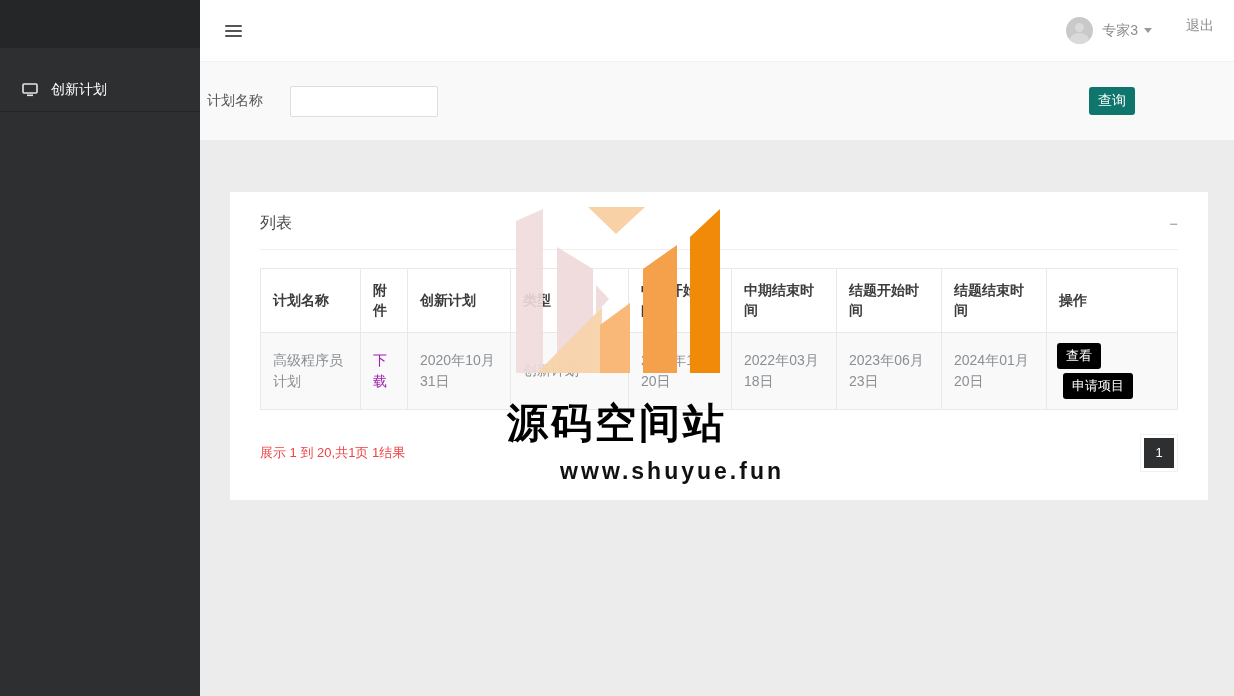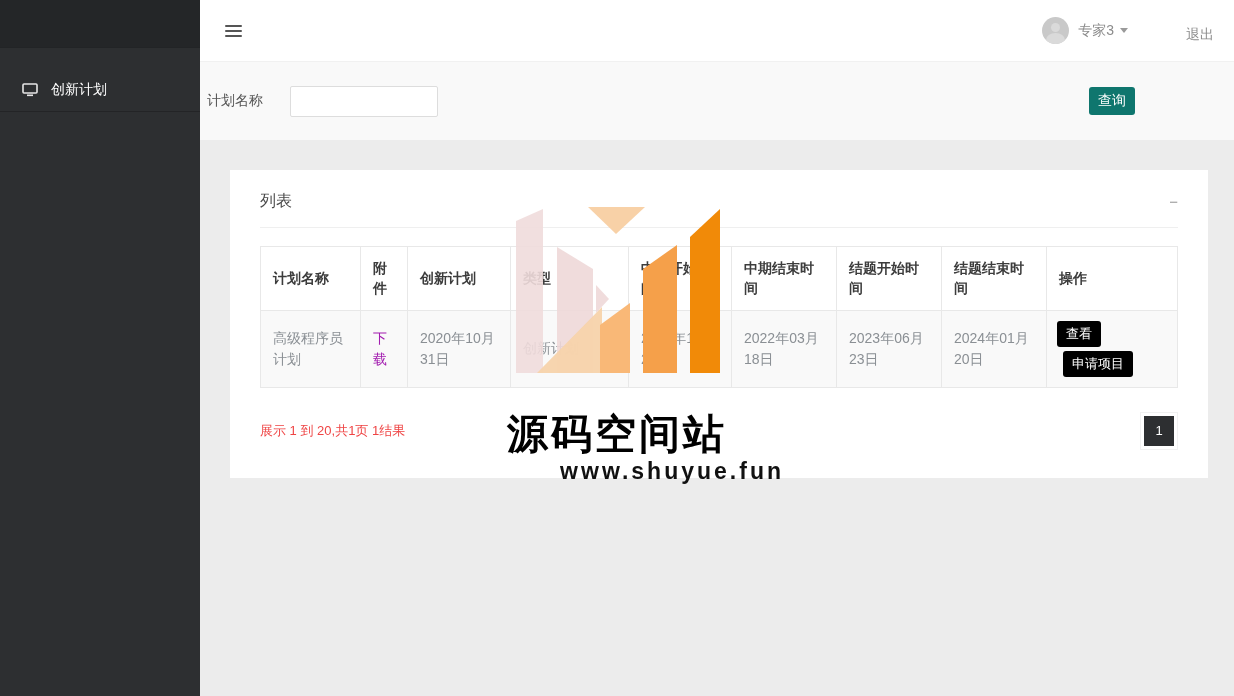--- a/index.html
+++ b/index.html
@@ -26,54 +26,54 @@
 
   
   .main { flex:1; display:flex; flex-direction:column; min-width:0; }
 
   .topbar {
     height:62px; background:#ffffff; border-bottom:1px solid #f1f1f1;
     display:flex; align-items:center; padding:0 20px 0 25px; flex-shrink:0;
   }
   .hamburger { width:17px; cursor:pointer; }
   .hamburger span { display:block; height:2px; background:#555; margin:3px 0; border-radius:1px; }
-  .topbar-right { margin-left:auto; display:flex; align-items:flex-end; }
+  .topbar-right { margin-left:auto; display:flex; align-items:flex-start; }
   .user { display:flex; align-items:center; cursor:pointer; }
   .avatar {
     width:27px; height:27px; border-radius:50%; background:#c9c9c9;
     overflow:hidden; position:relative; margin-right:9px;
   }
   .avatar .head { position:absolute; top:6px; left:9px; width:9px; height:9px; border-radius:50%; background:#dadada; }
   .avatar .bodyshape { position:absolute; top:16px; left:4px; width:19px; height:14px; border-radius:50% 50% 0 0; background:#dadada; }
   .user-name { color:#8c8c8c; font-size:14px; }
   .caret-down {
     width:0; height:0; margin-left:6px;
     border-left:4px solid transparent; border-right:4px solid transparent; border-top:5px solid #9a9a9a;
   }
-  .logout { margin-left:58px; color:#8c8c8c; font-size:14px; text-decoration:none; cursor:pointer; }
+  .logout { margin-left:34px; color:#8c8c8c; font-size:14px; text-decoration:none; cursor:pointer; }
 
   
   .search-bar {
     height:78px; background:#f9f9f9; display:flex; align-items:center;
     padding-left:7px; flex-shrink:0;
   }
   .search-label { color:#555; font-size:14px; margin-right:27px; }
   .search-input {
     width:148px; height:31px; background:#fff; border:1px solid #ddd; border-radius:2px;
     padding:0 8px; font-size:13px; color:#555; outline:none;
   }
   .btn-query {
     margin-left:auto; margin-right:99px;
     width:46px; height:28px; background:#0f766e; color:#fff; border:none; border-radius:3px;
     font-size:14px; cursor:pointer; font-family:inherit;
   }
 
   
   .content { flex:1; background:#ececec; padding:30px 26px 0 30px; overflow:hidden; }
-  .card { background:#fff; padding:0 30px 28px 30px; }
+  .card { background:#fff; padding:0 30px 28px 30px;margin-top:22px; }
   .card-header {
     display:flex; align-items:center; justify-content:space-between;
     padding:21px 0 15px 0; border-bottom:1px solid #efefef;
   }
   .card-title { font-size:16px; font-weight:normal; color:#4a4a4a; }
   .collapse-btn { color:#9a9a9a; font-size:15px; cursor:pointer; line-height:1; }
 
   table { border-collapse:collapse; width:100%; margin-top:18px; table-layout:fixed; }
   th, td { border:1px solid #e8e8e8; text-align:left; vertical-align:middle; }
   th { padding:11px 12px; font-size:14px; color:#3c3c3c; font-weight:bold; line-height:1.45; background:#fff; }
@@ -91,21 +91,21 @@
   .pager-item { border:1px solid #f1f1f1; padding:3px; display:inline-block; }
   .page-btn {
     display:block; width:30px; height:30px; line-height:30px; text-align:center;
     background:#2d2f31; color:#fff; font-size:13px; cursor:pointer;
   }
 
   
   .watermark { position:absolute; left:0; top:0; width:1234px; height:696px; pointer-events:none; }
   .wm-logo { position:absolute; left:512px; top:207px; }
   .wm-title {
-    position:absolute; left:450px; top:410px; width:334px; text-align:center;
+    position:absolute; left:450px; top:399px; width:334px; text-align:center;
     font-size:41px; font-weight:bold; color:#000; letter-spacing:3px; line-height:1.2;
   }
   .wm-url {
     position:absolute; left:450px; top:458px; width:334px; text-align:right;
     font-size:23px; font-weight:bold; color:#111; letter-spacing:3px;
   }
 </style>
 </head>
 <body>
 

